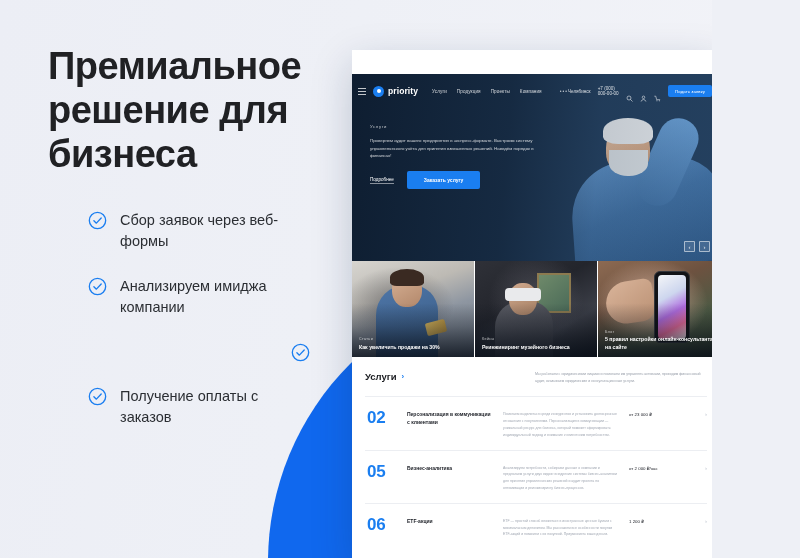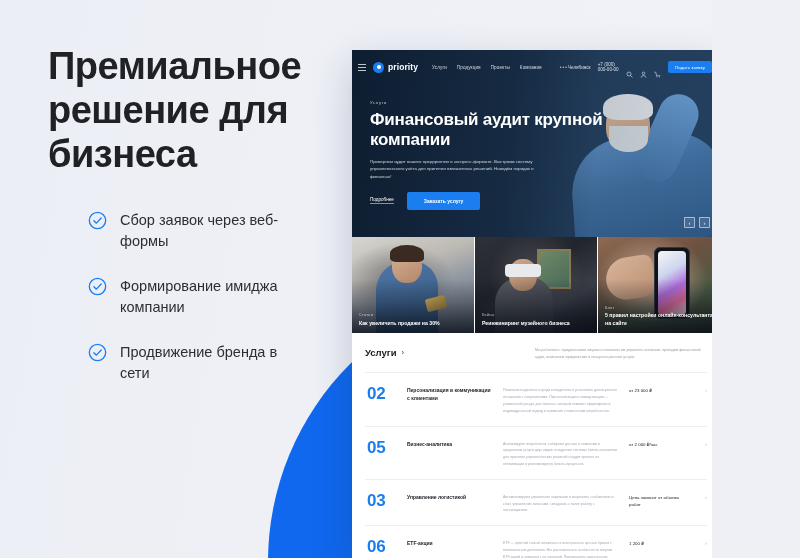--- a/index.html
+++ b/index.html
@@ -66,20 +66,21 @@
 
   
   .hero {
     position: relative;
     height: 187px;
     background:
       radial-gradient(circle at 78% 44%, rgba(120,160,210,0.55) 0%, rgba(30,55,95,0.0) 46%),
       linear-gradient(118deg,#1d3550 0%,#244166 26%,#3f6488 52%,#2a4straight 53%,#22405f 74%,#162c45 100%);
     background-color: #000000;
     overflow: hidden;
+    margin-top: 24px;
   }
   .hero-img {
     position: absolute; inset: 0;
     background:
       linear-gradient(100deg, rgba(16,30,50,0.88) 0%, rgba(20,38,62,0.55) 40%, rgba(40,70,105,0.12) 58%, rgba(35,62,95,0.25) 100%),
       repeating-linear-gradient(92deg, rgba(150,190,230,0.10) 0px, rgba(150,190,230,0.10) 2px, rgba(0,0,0,0) 2px, rgba(0,0,0,0) 9px),
       repeating-linear-gradient(178deg, rgba(200,225,250,0.06) 0px, rgba(200,225,250,0.06) 3px, rgba(0,0,0,0) 3px, rgba(0,0,0,0) 14px),
       linear-gradient(135deg,#15283f 0%,#2b4d72 45%,#4a7099 70%,#1d3masks 71%,#1b3consider 100%);
     background-color: #24405f;
   }
@@ -273,33 +274,41 @@
         <span class="feature-text">Сбор заявок через веб-формы</span>
       </div>
 
       <div class="feature">
         <span class="check-icon">
           <svg viewBox="0 0 20 20" width="19" height="19">
             <circle cx="10" cy="10" r="8.6" fill="none" stroke="#1a7ef0" stroke-width="1.4"></circle>
             <path d="M6.2 10.2 L8.8 12.8 L13.9 7.3" fill="none" stroke="#1a7ef0" stroke-width="1.4" stroke-linecap="round" stroke-linejoin="round"></path>
           </svg>
         </span>
-        <span class="feature-text">Формирование имиджа компании</span>
+        <span class="feature-text">Анализируем имиджа компании</span>
       </div>
 
       <div class="feature">
         <span class="check-icon">
           <svg viewBox="0 0 20 20" width="19" height="19">
             <circle cx="10" cy="10" r="8.6" fill="none" stroke="#1a7ef0" stroke-width="1.4"></circle>
             <path d="M6.2 10.2 L8.8 12.8 L13.9 7.3" fill="none" stroke="#1a7ef0" stroke-width="1.4" stroke-linecap="round" stroke-linejoin="round"></path>
           </svg>
         </span>
-        <span class="feature-text">Продвижение бренда в сети</span>
-      </div>
-
+      </div>
+
+      <div class="feature">
+        <span class="check-icon">
+          <svg viewBox="0 0 20 20" width="19" height="19">
+            <circle cx="10" cy="10" r="8.6" fill="none" stroke="#1a7ef0" stroke-width="1.4"></circle>
+            <path d="M6.2 10.2 L8.8 12.8 L13.9 7.3" fill="none" stroke="#1a7ef0" stroke-width="1.4" stroke-linecap="round" stroke-linejoin="round"></path>
+          </svg>
+        </span>
+        <span class="feature-text">Получение оплаты с заказов</span>
+      </div>
 
     </div>
   </div>
 
   <div class="mockup">
 
     <div class="hero">
       <div class="hero-img"></div>
       <div class="hero-person">
         <div class="body"></div>
@@ -350,21 +359,20 @@
                 <circle cx="5.9" cy="11.6" r="1" fill="#fff"></circle>
                 <circle cx="10.6" cy="11.6" r="1" fill="#fff"></circle>
               </svg>
           </span>
           <span class="nav-cta">Подать заявку</span>
         </span>
       </div>
 
       <div class="hero-content">
         <div class="hero-kicker">Услуги</div>
-        <div class="hero-title">Финансовый аудит крупной компании</div>
         <div class="hero-sub">Проверяем аудит вашего предприятия в экспресс-формате. Выстроим систему управленческого учёта для принятия взвешенных решений. Наведём порядок в финансах!</div>
         <div class="hero-actions">
           <span class="hero-link">Подробнее</span>
           <span class="hero-btn">Заказать услугу</span>
         </div>
       </div>
 
       <div class="slider-ctrls">
         <span class="slider-btn">‹</span>
         <span class="slider-btn">›</span>
@@ -435,27 +443,20 @@
       </div>
 
       <div class="svc-row">
         <div class="svc-num">05</div>
         <div class="svc-name">Бизнес-аналитика</div>
         <div class="svc-desc">Анализируем потребности, собираем данные о компании и предлагаем услуги двух видов: внедрение системы бизнес-аналитики для принятия управленческих решений и аудит проекта по оптимизации и реинжинирингу бизнес-процессов.</div>
         <div class="svc-price">от 2 000 ₽/час</div>
         <div class="svc-arrow">›</div>
       </div>
 
-      <div class="svc-row">
-        <div class="svc-num">03</div>
-        <div class="svc-name">Управление логистикой</div>
-        <div class="svc-desc">Автоматизируем управление закупками и закупками, снабжением и сбыт, управление запасами, складами, а также работу с поставщиками.</div>
-        <div class="svc-price">Цена зависит от объема работ</div>
-        <div class="svc-arrow">›</div>
-      </div>
 
       <div class="svc-row">
         <div class="svc-num">06</div>
         <div class="svc-name">ETF-акции</div>
         <div class="svc-desc">ETF — простой способ вложиться в иностранные ценные бумаги с минимальным депозитом. Мы расскажем все особенности покупки ETF-акций и поможем с их покупкой. Приумножить ваши деньги.</div>
         <div class="svc-price">1 200 ₽</div>
         <div class="svc-arrow">›</div>
       </div>
 
     </div>

